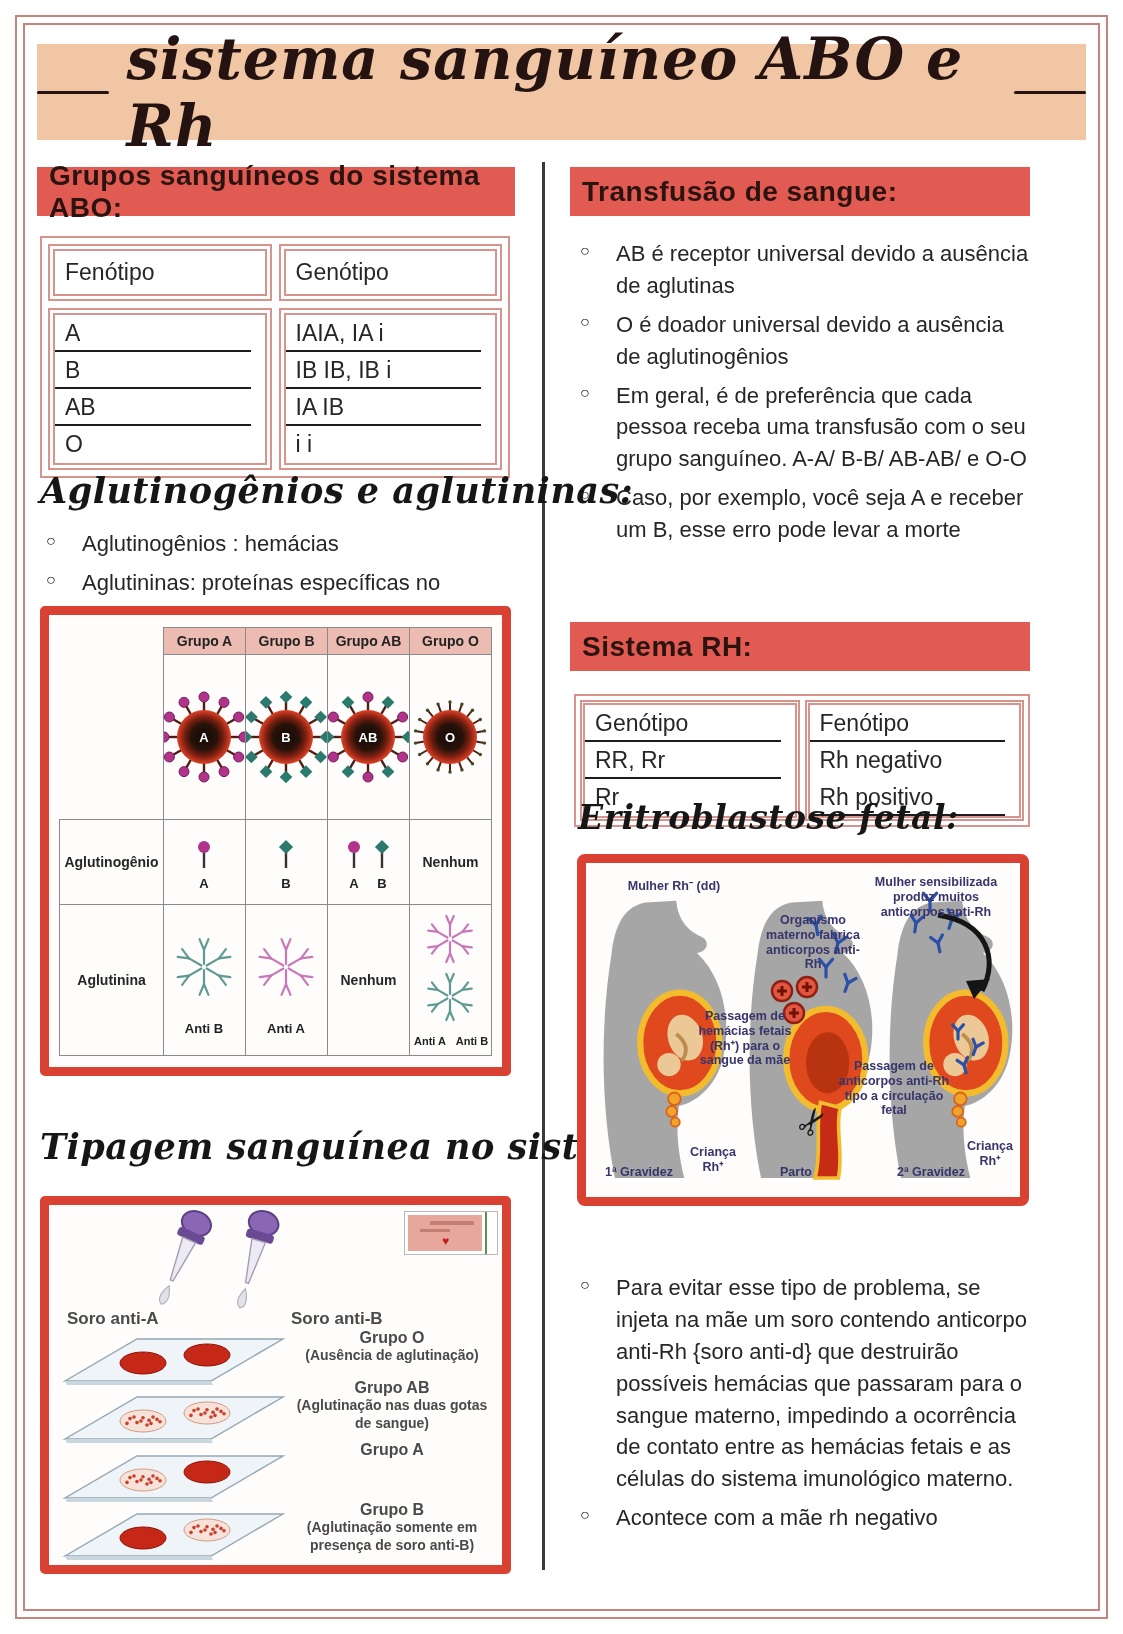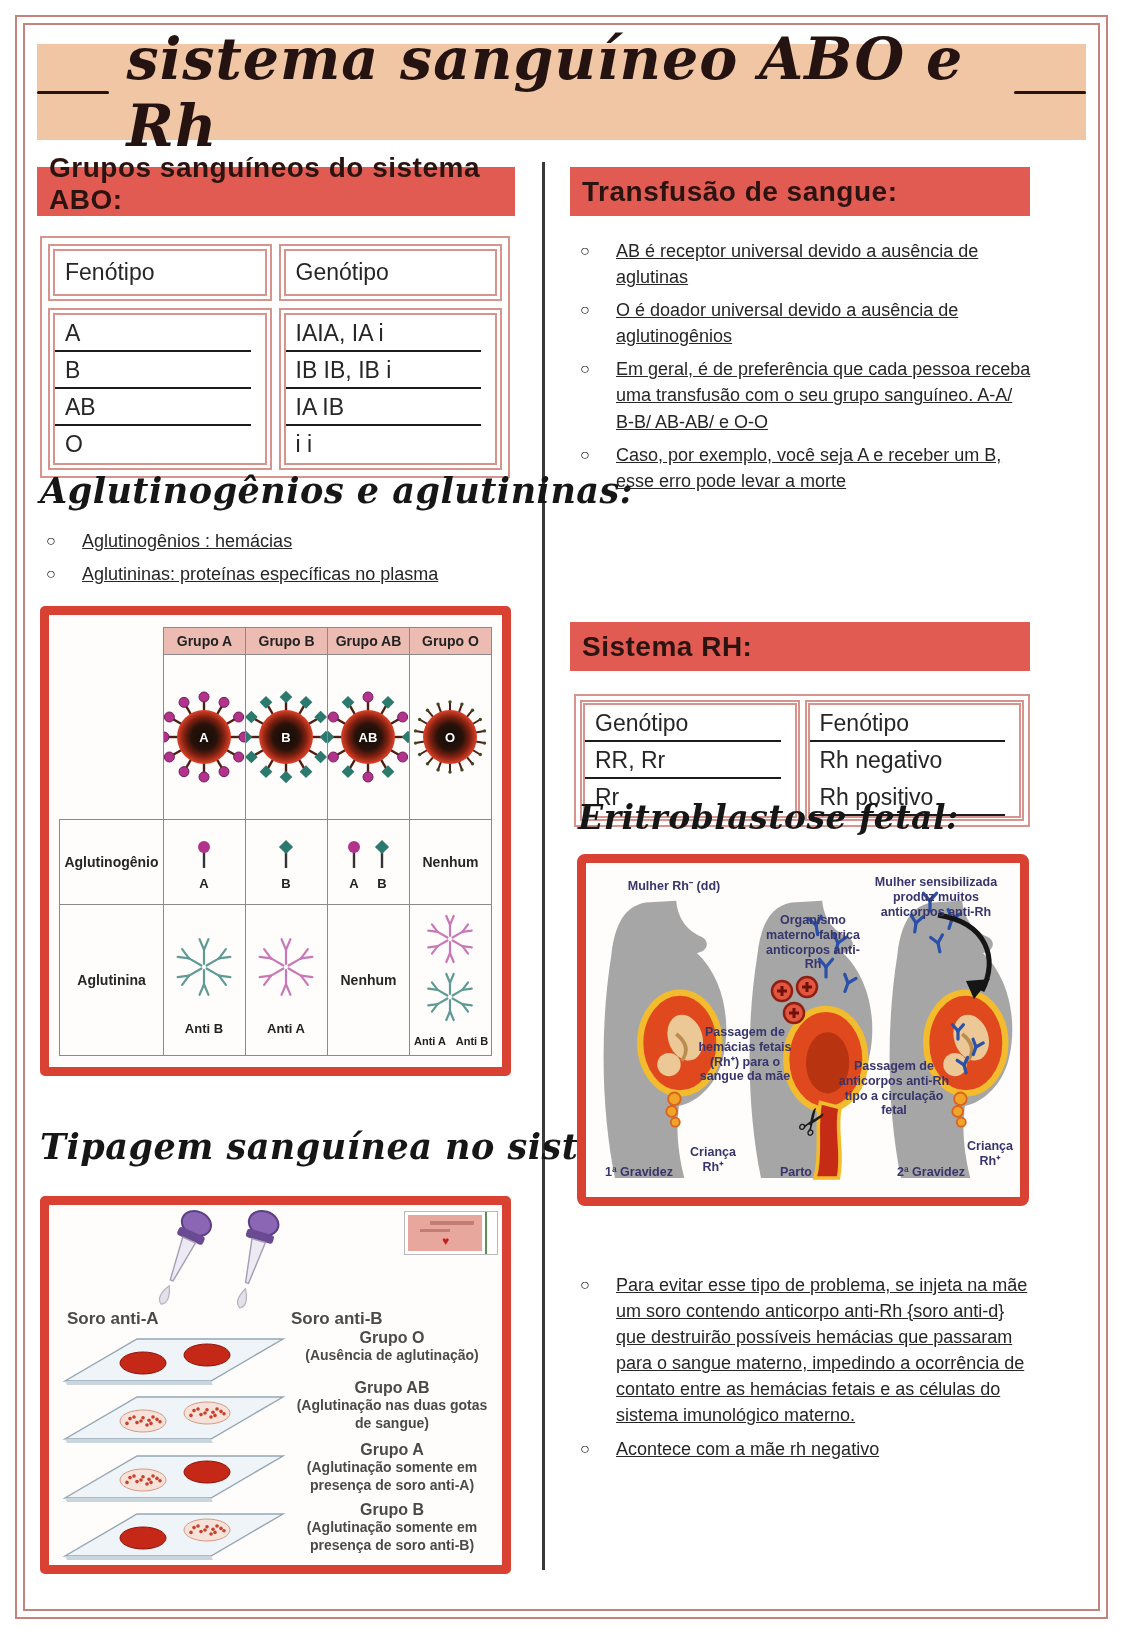--- a/index.html
+++ b/index.html
@@ -26,21 +26,21 @@
   .note-table { position:absolute; border:2px solid #d8948c; padding:6px; display:grid; grid-template-columns:1fr 1fr; gap:7px; background:#fff; }
   .cellbox { border:7px double #d8948c; background:#fff; }
   .cellbox .hd { font-size:23px; padding:8px 0 8px 10px; }
   .trow { font-size:23px; height:37px; line-height:37px; padding-left:10px; position:relative; }
   .trow:not(.last)::after { content:""; position:absolute; left:0; bottom:0; width:calc(100% - 14px); height:2px; background:#1c1c1c; }
   .trow.hd-row { font-weight:normal; }
 
   .bullets { position:absolute; list-style:none; }
   .bullet-item { display:flex; margin-bottom:7px; }
   .bullet-mark { flex:0 0 44px; font-size:16px; padding-top:4px; padding-left:8px; }
-  .bullet-text { font-size:18px; line-height:1.45;text-decoration:underline; }
+  .bullet-text { font-size:22px; line-height:1.45; }
 
   .figure { position:absolute; border:9px solid #d94132; border-radius:5px; background:#fefdfc; }
 
   
   .fg1-table { position:absolute; left:10px; top:12px; width:433px; border-collapse:collapse; table-layout:fixed; }
   .fg1-table td, .fg1-table th { border:1px solid #8a8a8a; text-align:center; vertical-align:middle; padding:0; }
   .fg1-table .blank { border:none; }
   .fg1-table th { background:#ecbcb2; font-size:14px; font-weight:bold; color:#222; height:27px; }
   .fg1-table .rowlabel { font-size:14px; font-weight:bold; }
   .fg1-cells td { height:164px; }
@@ -75,21 +75,21 @@
 <div class="page-border-inner"></div>
 
 <div class="banner">
   <span class="flourish"></span>
   <span class="banner-title">sistema sanguíneo ABO  e Rh</span>
   <span class="flourish"></span>
 </div>
 
 <div class="divider"></div>
 
-<div class="redbar" style="left:37px; top:167px; width:478px;align-items:flex-end;">
+<div class="redbar" style="left:37px; top:167px; width:478px;">
   <span>Grupos sanguíneos do sistema ABO:</span>
 </div>
 
 <div class="note-table" style="left:40px; top:236px; width:470px;">
   <div class="cellbox">
     <div class="hd">Fenótipo</div>
   </div>
   <div class="cellbox">
     <div class="hd">Genótipo</div>
   </div>
@@ -554,21 +554,20 @@
   <div class="slide-label" style="top:124px;">
     <div class="t">Grupo O</div>
     <div class="d">(Ausência de aglutinação)</div>
   </div>
   <div class="slide-label" style="top:174px;">
     <div class="t">Grupo AB</div>
     <div class="d">(Aglutinação nas duas gotas de sangue)</div>
   </div>
   <div class="slide-label" style="top:236px;">
     <div class="t">Grupo A</div>
-    <div class="d">(Aglutinação somente em presença de soro anti-A)</div>
   </div>
   <div class="slide-label" style="top:296px;">
     <div class="t">Grupo B</div>
     <div class="d">(Aglutinação somente em presença de soro anti-B)</div>
   </div>
 </div>
 
 <div class="redbar" style="left:570px; top:167px; width:460px;">
   <span>Transfusão de sangue:</span>
 </div>
@@ -703,21 +702,21 @@
         <line x1="0" y1="0" x2="-5.4" y2="-6.3"></line>
         <line x1="0" y1="0" x2="5.4" y2="-6.3"></line>
       </g>
       <path d="M352,52 C402,60 412,96 396,128" stroke="#151515" stroke-width="5" fill="none"></path>
       <polygon points="388,136 404,116 380,118" fill="#151515"></polygon>
     </svg>
 
   <div class="f3-label" style="left:28px; top:16px; width:120px;">Mulher Rh⁻ (dd)</div>
   <div class="f3-label" style="left:176px; top:50px; width:102px;">Organismo materno fabrica anticorpos anti-Rh</div>
   <div class="f3-label" style="left:288px; top:12px; width:124px;">Mulher sensibilizada produz muitos anticorpos anti-Rh</div>
-  <div class="f3-label" style="left:106px; top:146px; width:106px;margin-top:16px;">Passagem de hemácias fetais (Rh⁺) para o sangue da mãe</div>
+  <div class="f3-label" style="left:106px; top:146px; width:106px;">Passagem de hemácias fetais (Rh⁺) para o sangue da mãe</div>
   <div class="f3-label" style="left:252px; top:196px; width:112px;">Passagem de anticorpos anti-Rh tipo a circulação fetal</div>
   <div class="f3-label" style="left:8px; top:302px; width:90px;">1ª Gravidez</div>
   <div class="f3-label" style="left:92px; top:282px; width:70px;">Criança Rh⁺</div>
   <div class="f3-label" style="left:180px; top:302px; width:60px;">Parto</div>
   <div class="f3-label" style="left:300px; top:302px; width:90px;">2ª Gravidez</div>
   <div class="f3-label" style="left:376px; top:276px; width:56px;">Criança Rh⁺</div>
   <div class="scissors">✂</div>
 </div>
 
 <ul class="bullets" style="left:572px; top:1272px; width:462px;">

